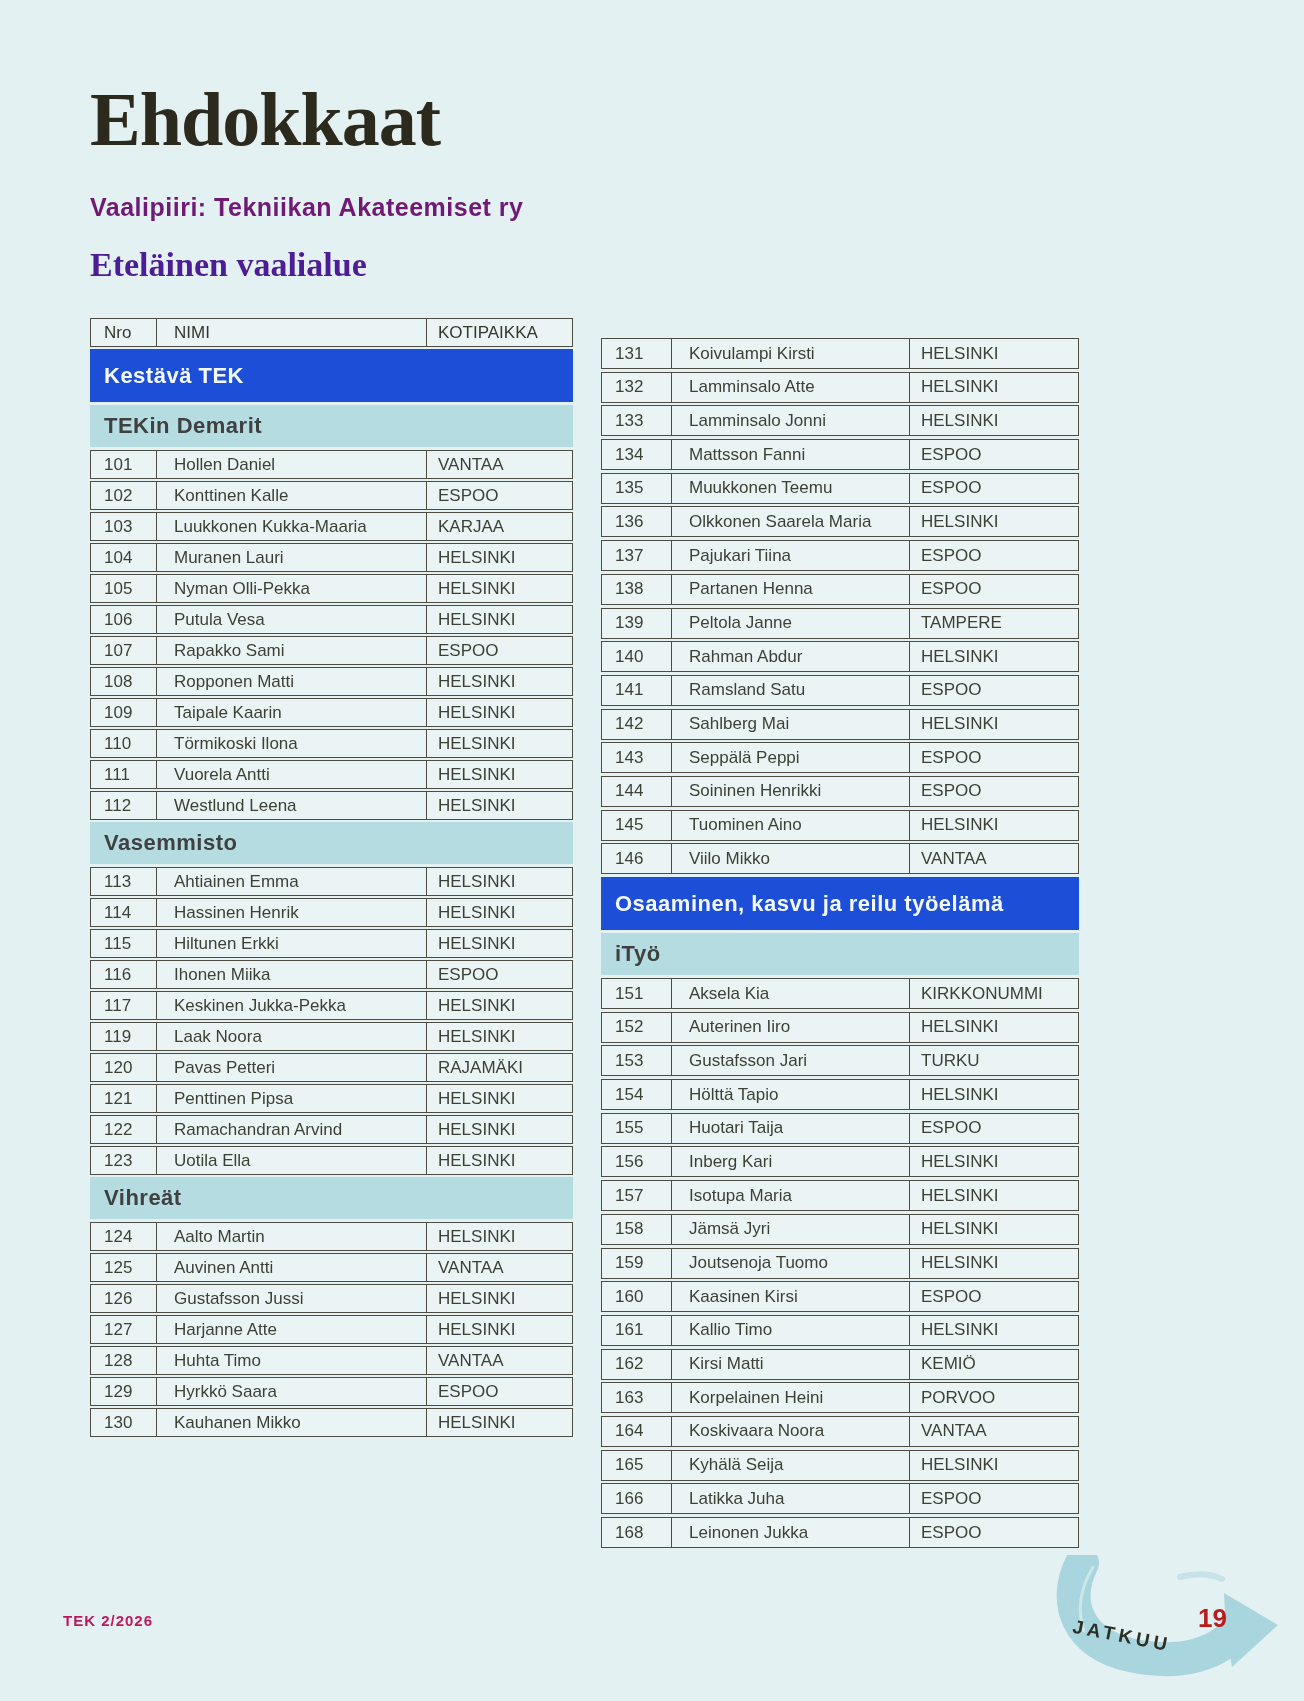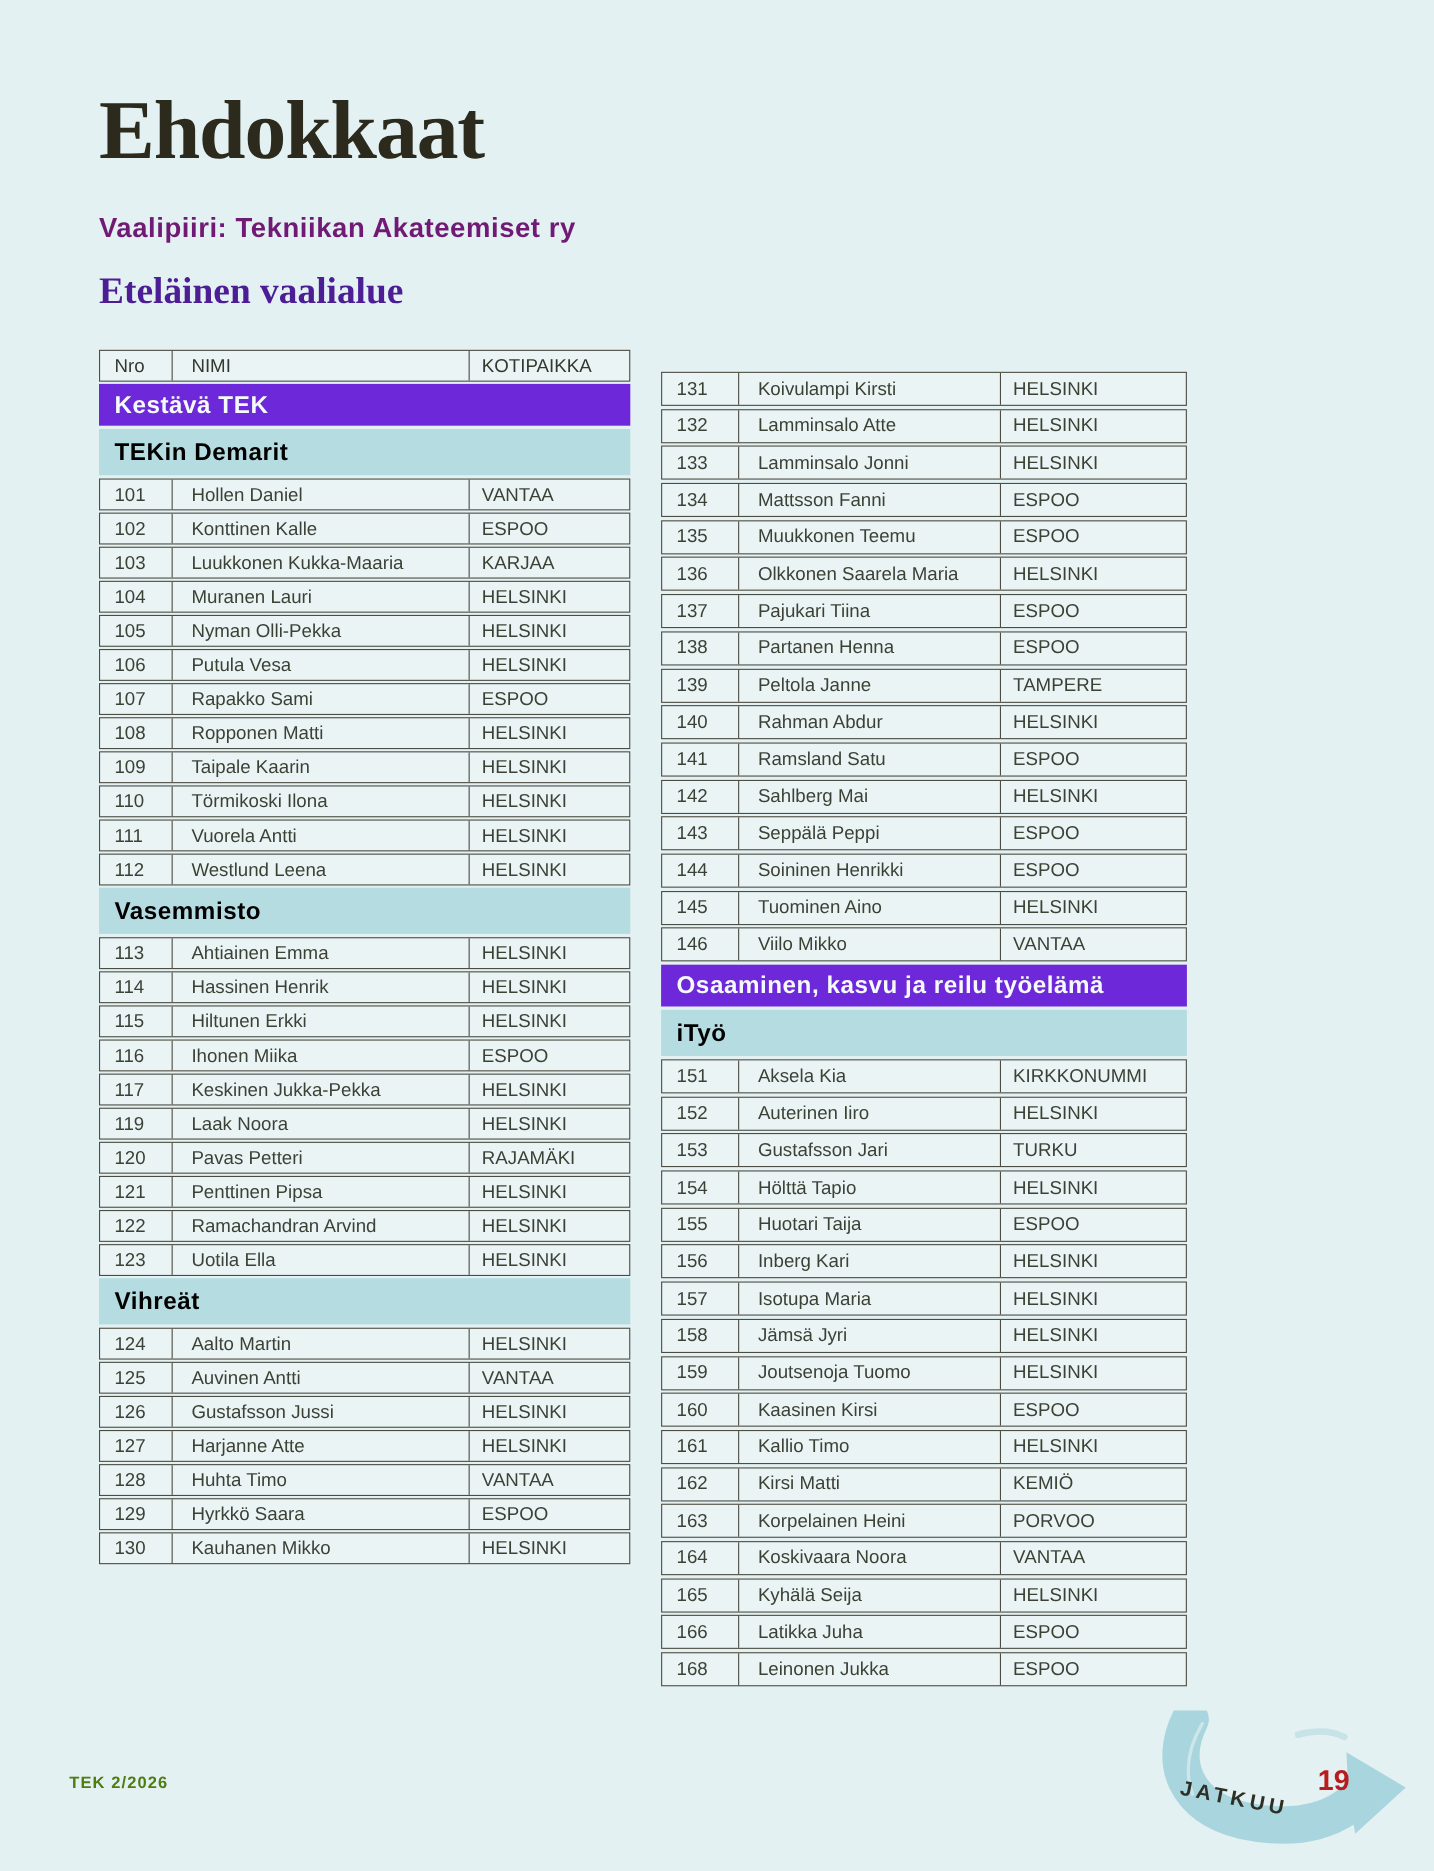--- a/index.html
+++ b/index.html
@@ -51,35 +51,35 @@
   .col-right .cell-nro { width:70px; }
   .cell-name {
     flex:1; padding-left:17px; align-self:stretch;
     display:flex; align-items:center;
     border-right:1px solid #4c4c42;
   }
   .cell-city { width:145px; padding-left:11px; }
   .col-right .cell-city { width:168px; }
   .dark-band {
     display:flex; align-items:center;
-    background:#6d28d9; color:#f4fafb;
-    height:38px; margin-bottom:3px; padding-left:14px;
+    background:#1d4ed8; color:#f4fafb;
+    height:53px; margin-bottom:3px; padding-left:14px;
     font-weight:bold; font-size:22px; letter-spacing:0.5px;text-align:center;
   }
   .light-band {
     display:flex; align-items:center;
-    background:#b5dce1; color:#000000;
+    background:#b5dce1; color:#404040;
     height:42px; margin-bottom:3px; padding-left:14px;
     font-weight:bold; font-size:22px; letter-spacing:0.5px;
   }
   .header-row .cell-nro, .header-row .cell-name, .header-row .cell-city { color:#33382e; }
   .footer-issue {
     position:absolute; left:63px; top:1612px;
     font-weight:bold; font-size:15px; letter-spacing:1px;
-    color:#4d7c0f;
+    color:#be185d;
   }
   .continue-wrap {
     position:absolute; left:1020px; top:1555px;
     width:270px; height:146px;
   }
   .continue-wrap svg { position:absolute; left:0; top:0; }
   .continue-label {
     position:absolute; left:52px; top:70px;
     transform:rotate(11deg);
     font-weight:bold; font-size:19px; letter-spacing:4px;

